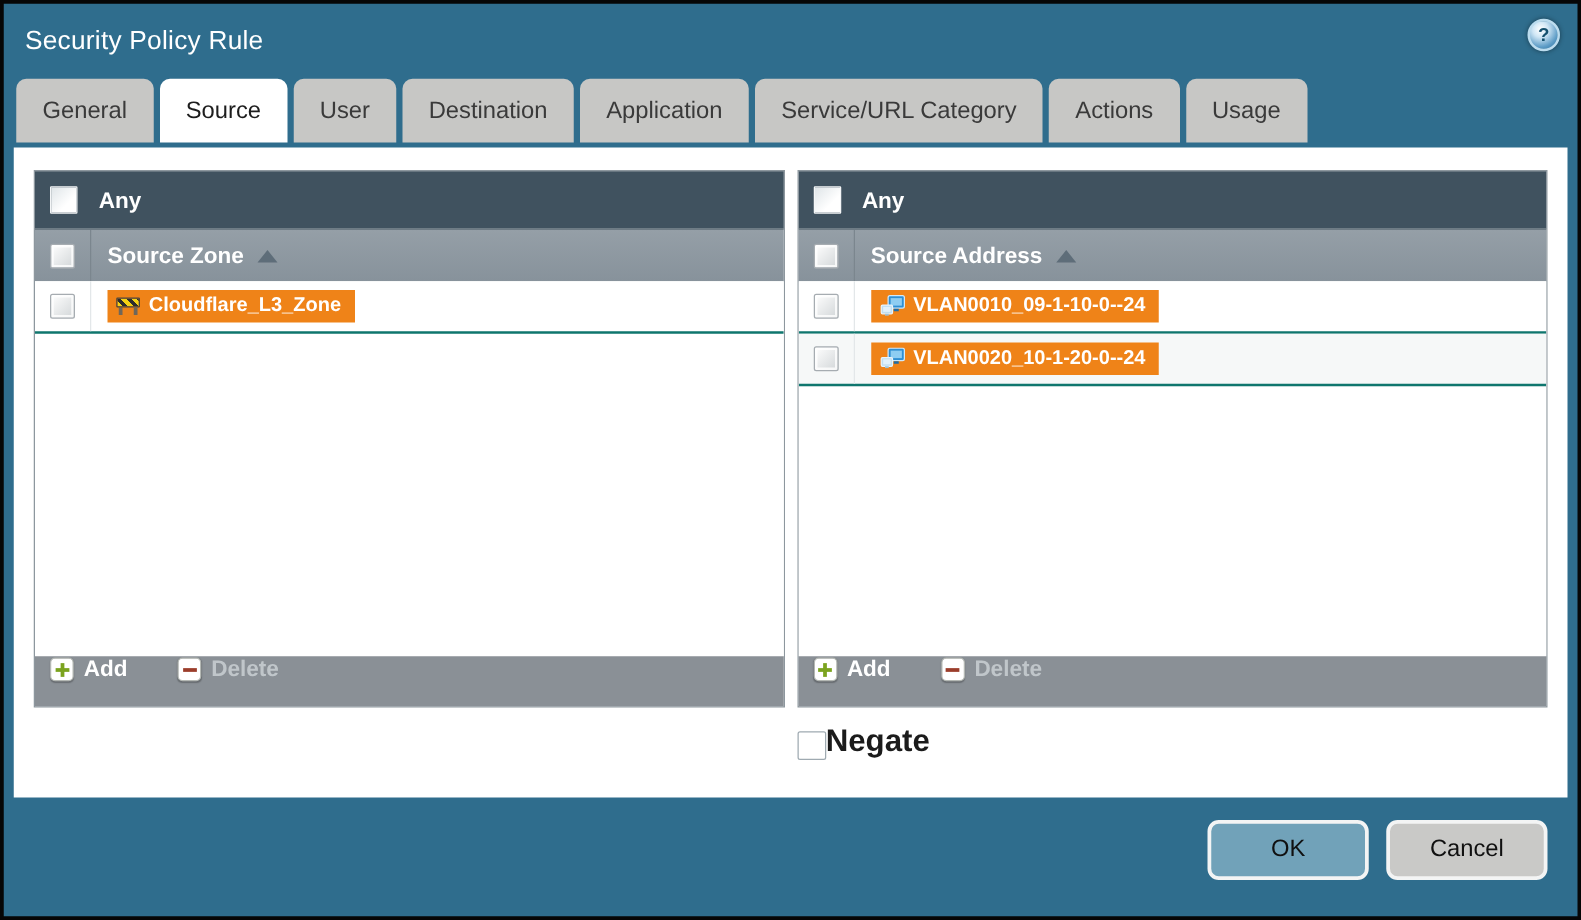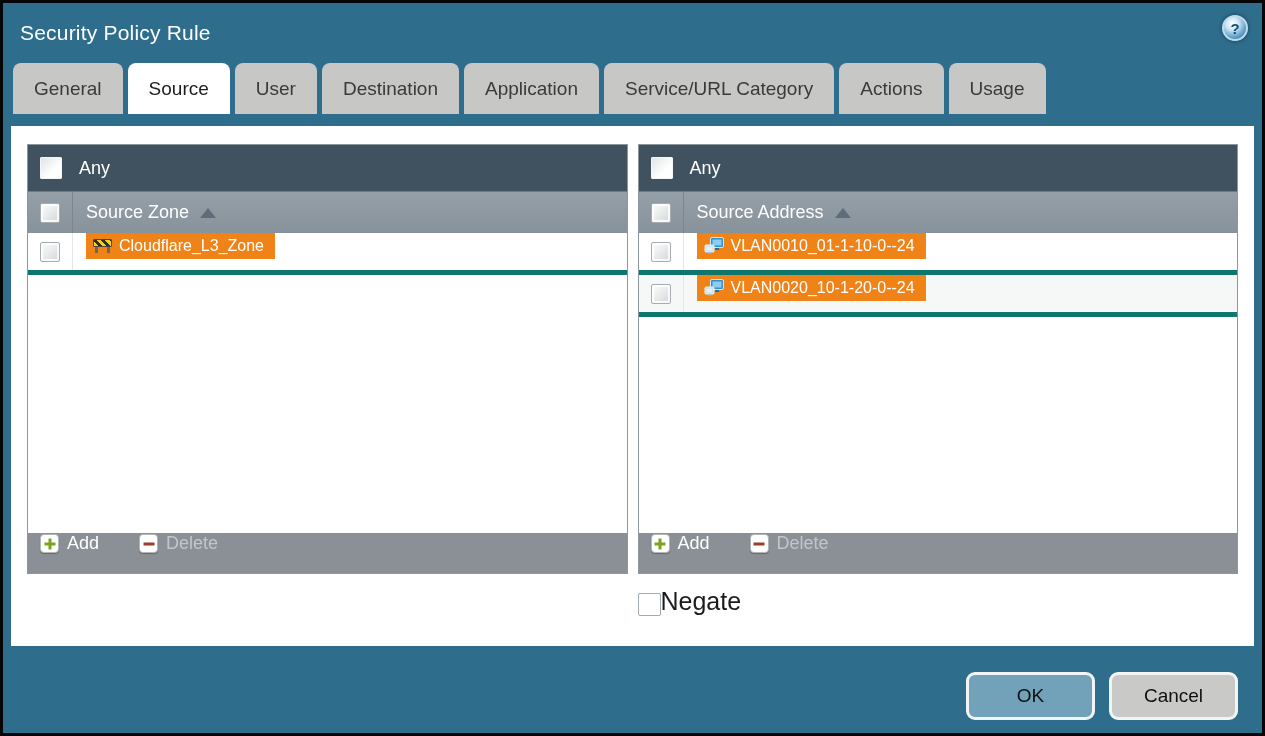--- a/index.html
+++ b/index.html
@@ -29,21 +29,21 @@
   
   .tabs { display:flex; gap:5px; padding-left:10px; height:51px; }
   .tab {
     background:var(--tab_inactive,#c7c7c5); color:#3a3a3a;
     font-size:19px; padding:0 21px; display:flex; align-items:center;
     border-radius:8px 8px 0 0; white-space:nowrap; cursor:pointer;
   }
   .tab.active { background:#ffffff; color:#1d1d1d; }
 
   
-  .content { margin:12px 8px; background:#fff; height:520px; }
+  .content { margin:4px 8px; background:#fff; height:520px;font-weight:bold; }
   .panels { display:grid; grid-template-columns:1fr 1fr; gap:10px; padding:18px 16px 0; }
   .panel { height:430px; display:flex; flex-direction:column; border:1px solid #8d979e; background:#fff; }
 
   .any-header {
     height:46px; flex:0 0 46px; background:var(--header_dark,#40525f);
     display:flex; align-items:center; padding:0 12px; gap:17px;
     color:#fff; font-size:18px;
   }
   .cb { display:inline-block; flex:none; cursor:pointer; }
   .any-cb {
@@ -67,21 +67,21 @@
     box-shadow:inset 0 0 0 2px rgba(255,255,255,.8);
   }
   .col-label { margin-left:13px; }
   .sort-arrow {
     margin-left:11px; width:0; height:0;
     border-left:8px solid transparent; border-right:8px solid transparent;
     border-bottom:10px solid #5e6d79;
   }
 
   .rows { flex:1 1 auto; background:#fff; overflow:hidden; }
-  .row { height:42px; display:flex; align-items:flex-start; border-bottom:5px solid #0f766e; cursor:pointer; }
+  .row { height:42px; display:flex; align-items:center; border-bottom:2px solid #0f766e; cursor:pointer; }
   .row:nth-child(even) { background:#f6f8f8; }
   .row .cb-cell { border-right:1px solid #e3e7e9; }
   .tag {
     margin-left:13px; display:inline-flex; align-items:center; gap:7px;
     background:var(--tag_orange,#ef8318); color:#fff; font-size:16px;
     padding:3px 11px 4px 7px; line-height:19px;
   }
 
   
   .zone-icon { width:19px; height:15px; position:relative; display:inline-block; flex:none; }
@@ -216,21 +216,21 @@
             </span>
             <span class="tag">
               <svg class="address-icon" width="20" height="17" viewBox="0 0 20 17">
                 <rect x="6.5" y="0.5" width="13" height="10" rx="1.5" fill="#2f8fd3" stroke="#cfe9fb"></rect>
                 <rect x="8.5" y="2.5" width="9" height="6" fill="#8ecdf2"></rect>
                 <rect x="11" y="11" width="4" height="2" fill="#1e6ea8"></rect>
                 <rect x="1" y="8" width="9" height="7" rx="1" fill="#bfdef0" stroke="#e9f4fb"></rect>
                 <rect x="2.5" y="9.5" width="6" height="4" fill="#e2f1fa"></rect>
                 <rect x="4" y="15" width="3" height="1.5" fill="#9fc3d8"></rect>
               </svg>
-              <span>VLAN0010_01-1-10-0--24</span>
+              <span>VLAN0010_09-1-10-0--24</span>
             </span>
           </div>
           <div class="row">
             <span class="cb-cell">
               <span class="cb bevel-cb"></span>
             </span>
             <span class="tag">
               <svg class="address-icon" width="20" height="17" viewBox="0 0 20 17">
                 <rect x="6.5" y="0.5" width="13" height="10" rx="1.5" fill="#2f8fd3" stroke="#cfe9fb"></rect>
                 <rect x="8.5" y="2.5" width="9" height="6" fill="#8ecdf2"></rect>

